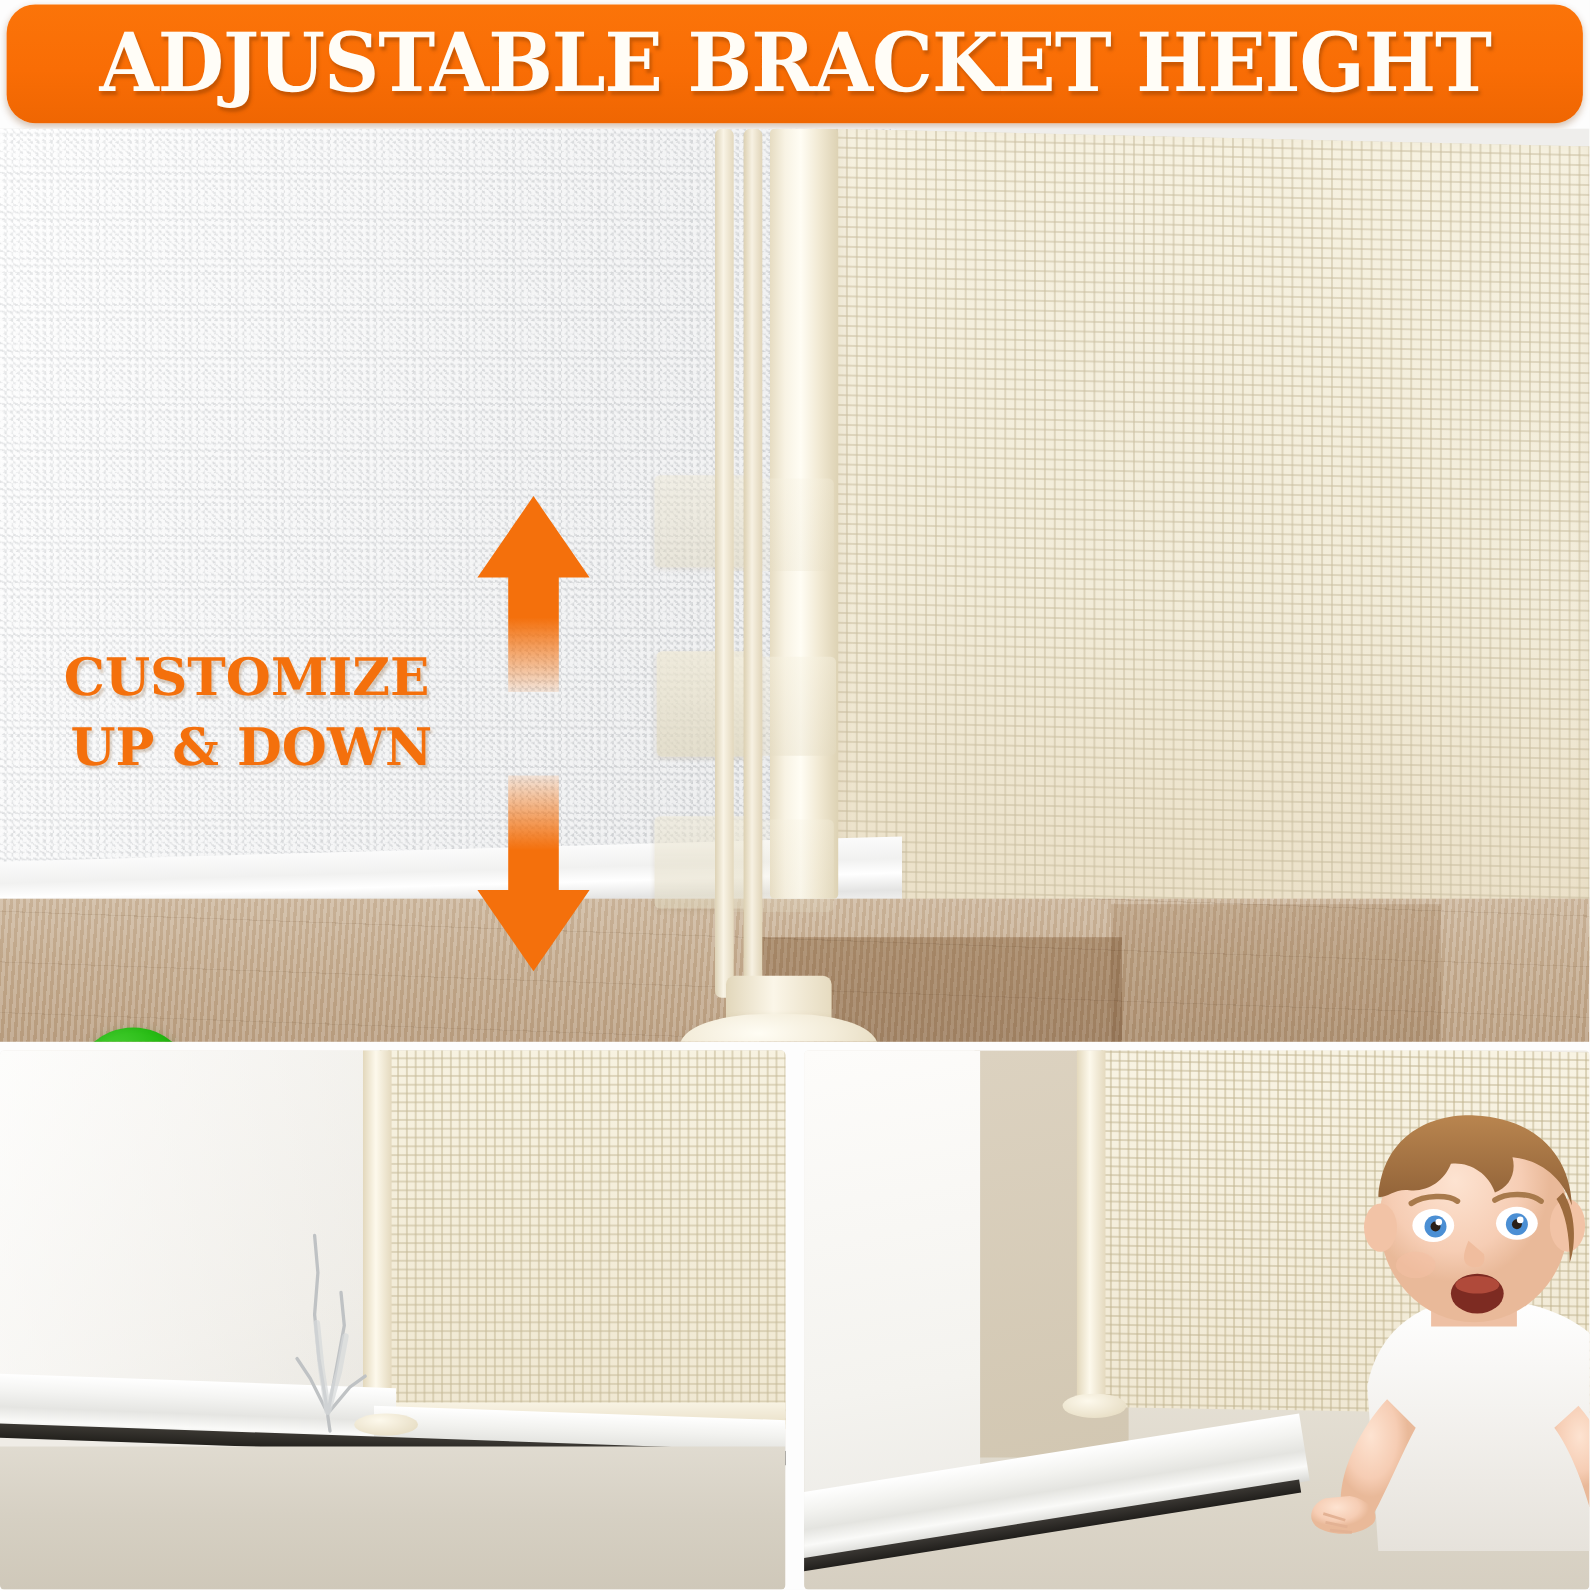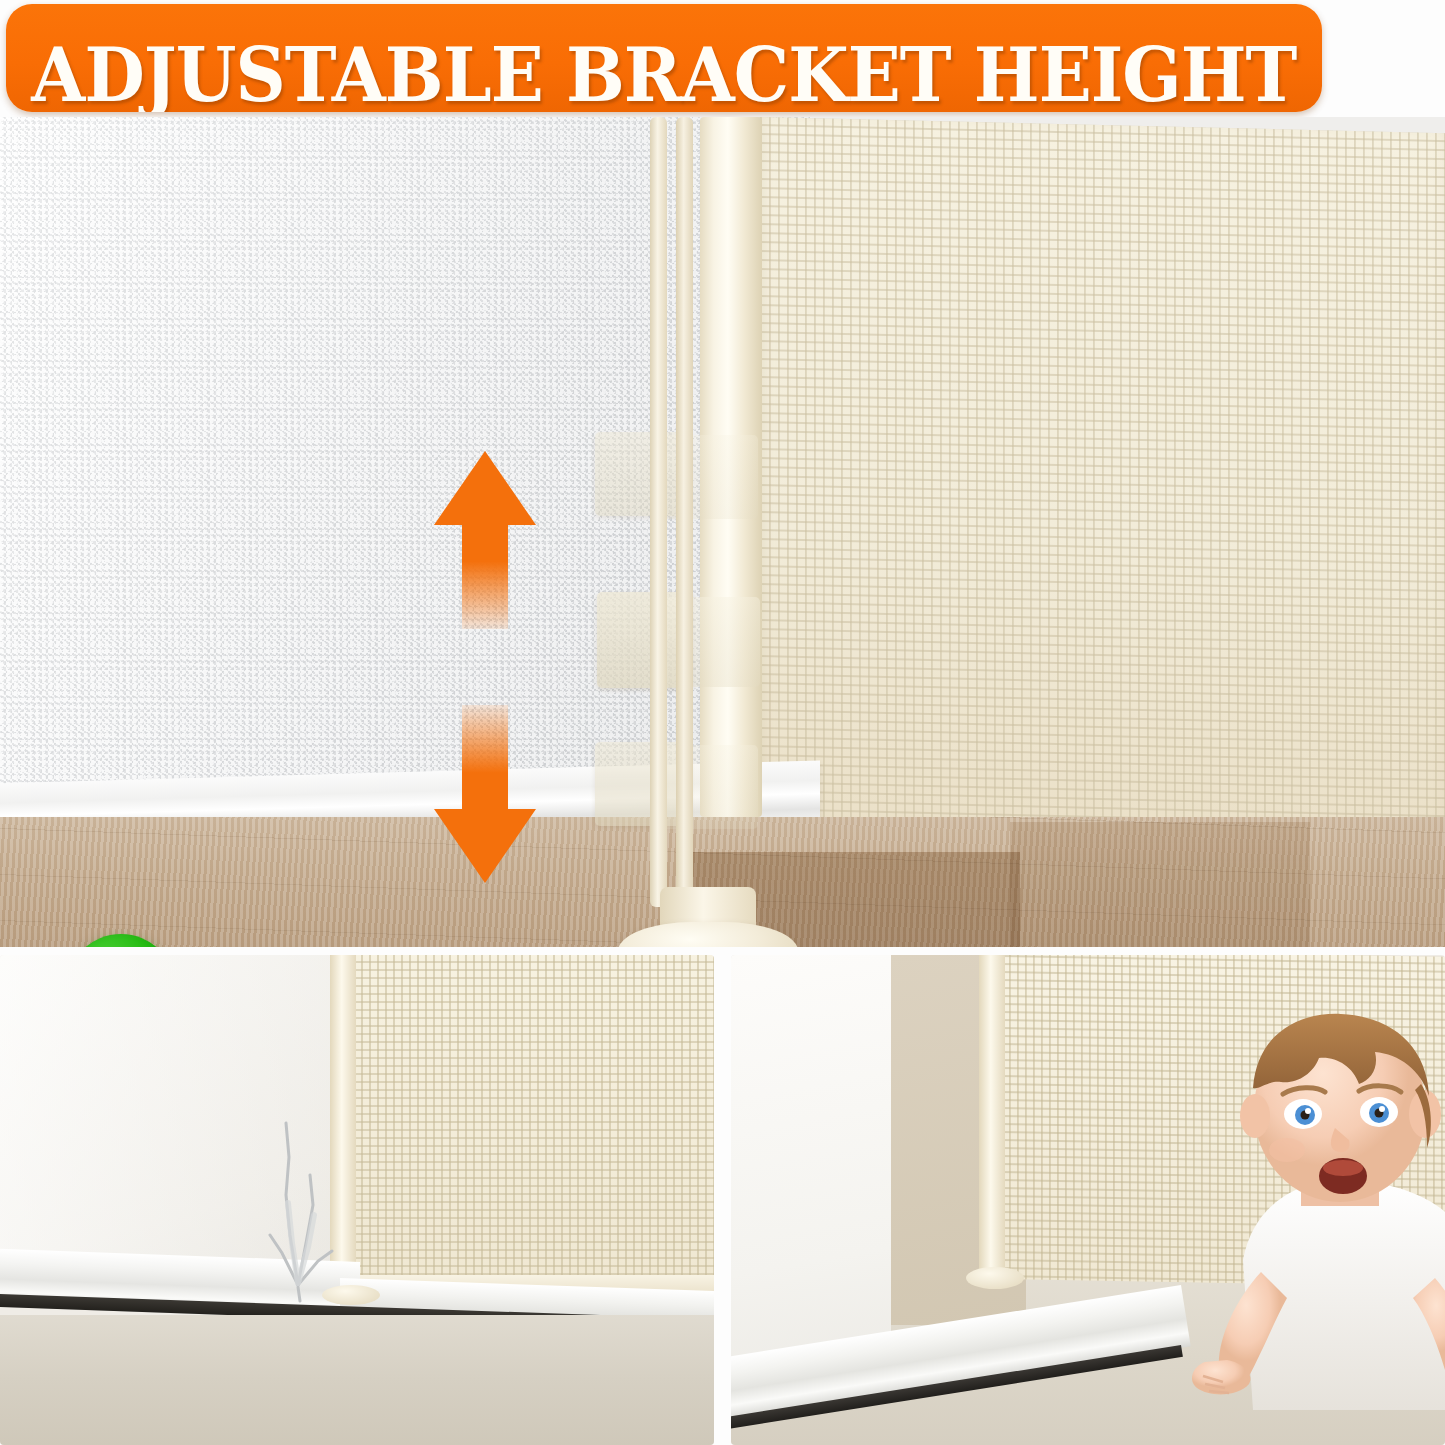--- a/index.html
+++ b/index.html
@@ -6,25 +6,25 @@
   body{
     width:1445px;height:1445px;
     background:#ffffff;
     font-family:"Liberation Serif", serif;
     overflow:hidden;
   }
   .page{position:relative;width:1445px;height:1445px;background:#fdfdfd;}
 
   
   .banner{
-    position:absolute;left:6px;top:4px;width:1316px;height:108px;
+    position:absolute;left:6px;top:4px;width:1433px;height:108px;
     background:linear-gradient(180deg,#fb7409 0%,#f96d05 55%,#ef6602 100%);
     border-radius:26px;
     box-shadow:0 3px 7px rgba(120,60,10,.30);
-    display:flex;align-items:flex-end;justify-content:center;
+    display:flex;align-items:center;justify-content:center;
     overflow:hidden;
   }
   .banner-title{
     color:#fffdf7;
     font-family:"DejaVu Serif", serif;
     font-weight:bold;
     font-size:74px;
     letter-spacing:-1px;
     line-height:1;
     transform:scaleX(0.94);
@@ -278,20 +278,24 @@
       <defs>
         <linearGradient id="gDn" x1="0" y1="0" x2="0" y2="1">
           <stop offset="0%" stop-color="#f4700c" stop-opacity="0.12"></stop>
           <stop offset="38%" stop-color="#f4700c" stop-opacity="1"></stop>
           <stop offset="100%" stop-color="#f4700c" stop-opacity="1"></stop>
         </linearGradient>
       </defs>
       <path d="M55 181 L106 107 L78 107 L78 3 L32 3 L32 107 L4 107 Z" fill="url(#gDn)"></path>
     </svg>
 
+    <div class="cta-text">
+      <span>CUSTOMIZE</span>
+      <span class="l2">UP &amp; DOWN</span>
+    </div>
 
     <div class="badge-check">
       
     </div>
 
   </div>
 
   <div class="bottom-row">
 
     <div class="bpanel left">

